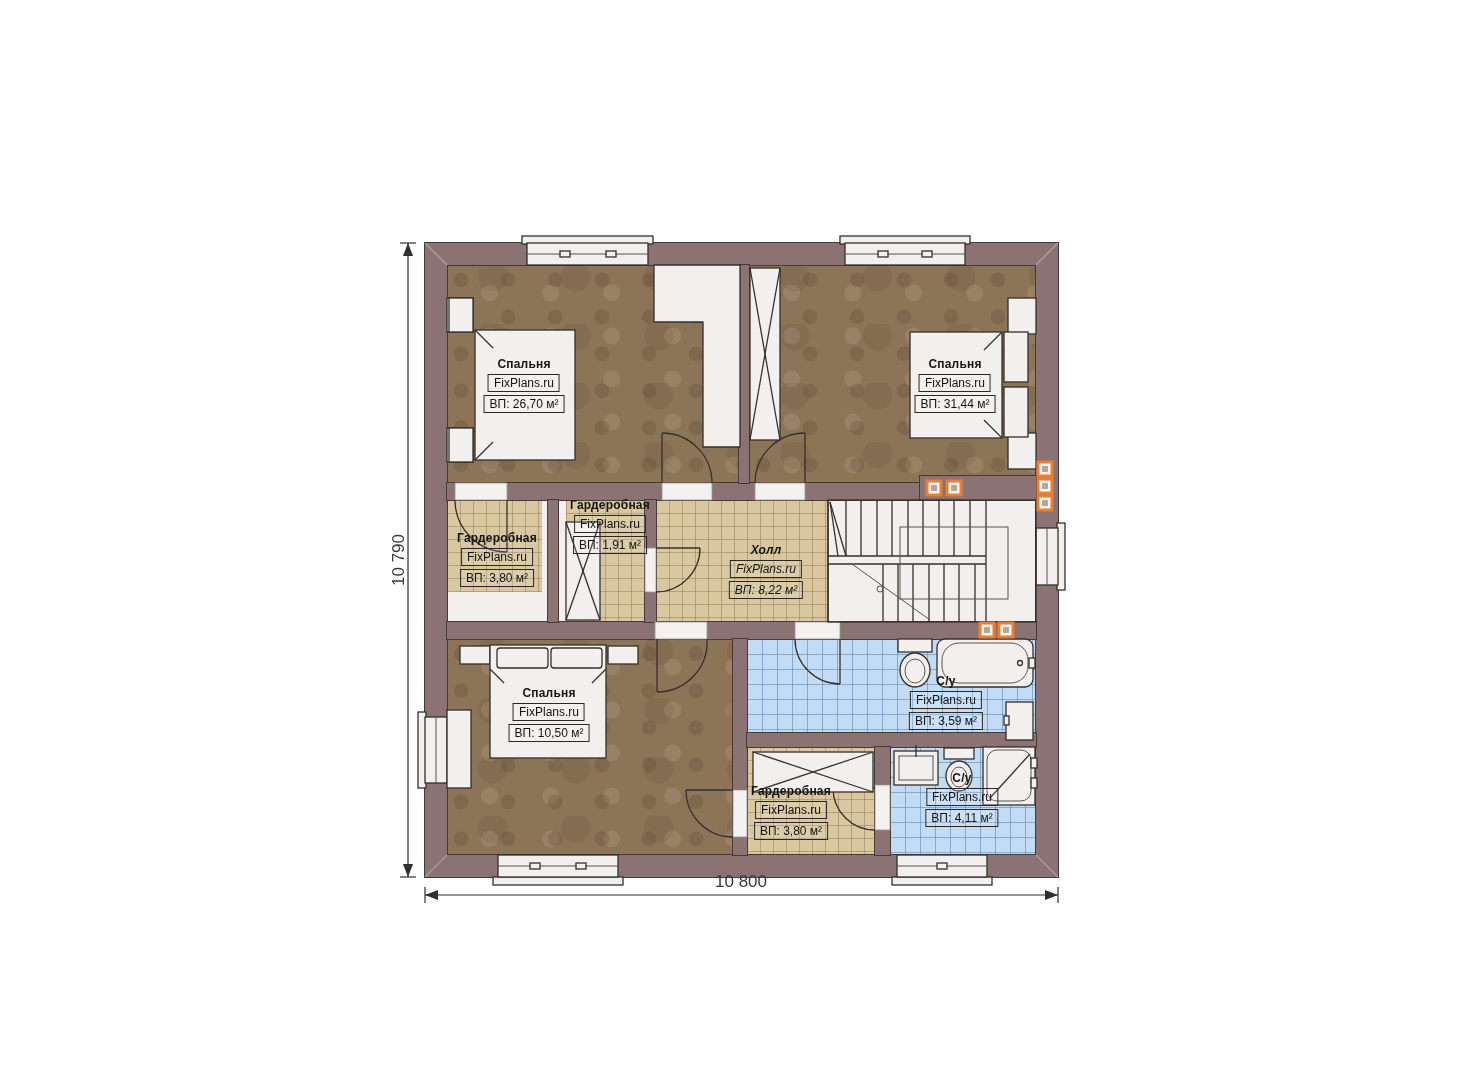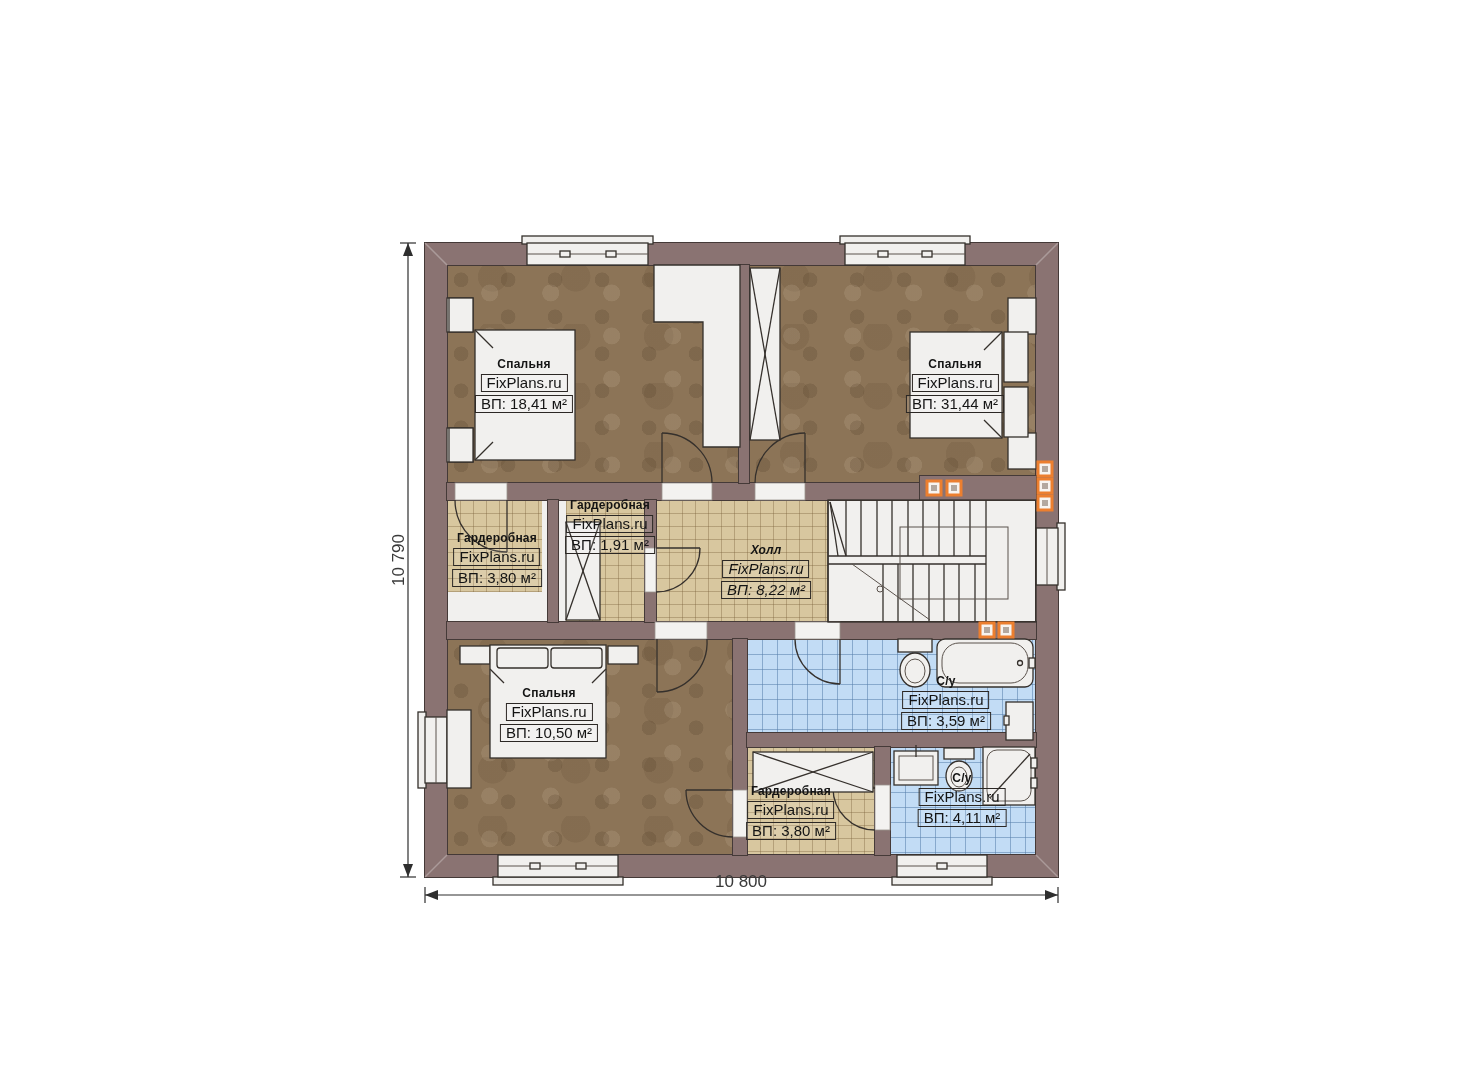--- a/index.html
+++ b/index.html
@@ -39,21 +39,21 @@
       linear-gradient(rgba(88,128,173,.55) 1px, transparent 1px),
       linear-gradient(90deg, rgba(88,128,173,.55) 1px, transparent 1px);
     background-size:15px 15px;
   }
   
   .room-label{
     position:absolute;display:flex;flex-direction:column;align-items:center;gap:3px;
     transform:translateX(-50%);z-index:30;color:#141414;text-align:center;
   }
   .rname{font-size:12px;font-weight:bold;letter-spacing:.2px;}
-  .lbox{border:1.5px solid #2b2724;padding:0 5px;font-size:15px;line-height:16px;white-space:nowrap;background:rgba(255,255,255,0.12);}
+  .lbox{border:1.5px solid #2b2724;padding:0 5px;font-size:12px;line-height:16px;white-space:nowrap;background:rgba(255,255,255,0.12);}
   .dim-label{position:absolute;z-index:30;font-size:17px;color:#3a3a3a;white-space:nowrap;}
   svg.overlay{position:absolute;left:0;top:0;z-index:20;}
   svg .ln{stroke:#35302c;stroke-width:1.3;fill:none;}
   svg .thin{stroke:#5a524c;stroke-width:1;fill:none;}
   svg .fw{fill:#f1f0ee;stroke:#35302c;stroke-width:1.3;}
   svg .gap{fill:#f3f2f0;stroke:#9a938d;stroke-width:.8;}
   svg .dim{stroke:#2e2e2e;stroke-width:1.2;fill:none;}
   svg .dimfill{fill:#2e2e2e;stroke:none;}
   svg .vent{fill:#f7f4f0;stroke:#ec7f2f;stroke-width:3;}
   svg .venti{fill:#b3a89f;stroke:none;}
@@ -297,21 +297,21 @@
     <line class="dim" x1="425" y1="887" x2="425" y2="903"></line>
       <line class="dim" x1="1058" y1="887" x2="1058" y2="903"></line>
     <polygon class="dimfill" points="425,895 438,890 438,900"></polygon>
       <polygon class="dimfill" points="1058,895 1045,890 1045,900"></polygon>
   </g>
 </svg>
 
 <div class="room-label" style="left:524px;top:357px;">
   <div class="rname">Спальня</div>
   <div class="lbox">FixPlans.ru</div>
-  <div class="lbox">ВП: 18,41 м²</div>
+  <div class="lbox">ВП: 26,70 м²</div>
 </div>
 <div class="room-label" style="left:955px;top:357px;">
   <div class="rname">Спальня</div>
   <div class="lbox">FixPlans.ru</div>
   <div class="lbox">ВП: 31,44 м²</div>
 </div>
 <div class="room-label" style="left:497px;top:531px;">
   <div class="rname">Гардеробная</div>
   <div class="lbox">FixPlans.ru</div>
   <div class="lbox">ВП: 3,80 м²</div>

